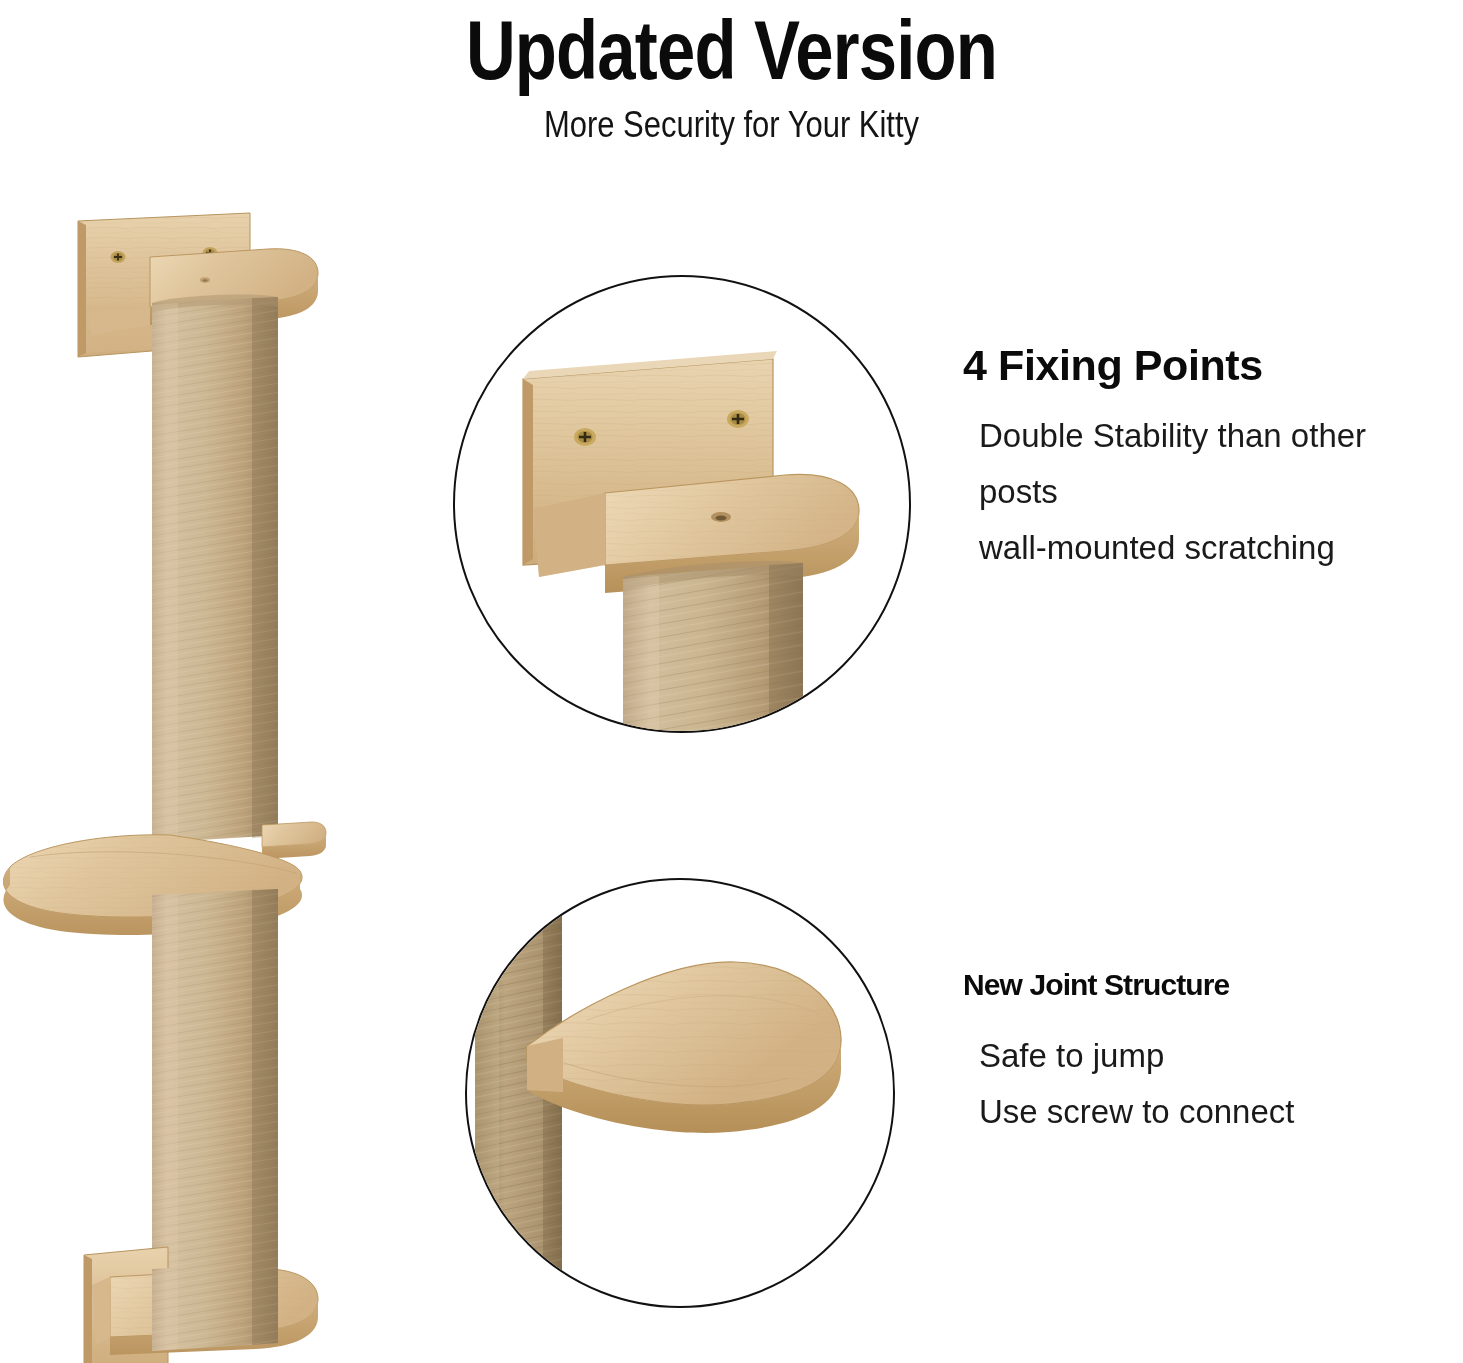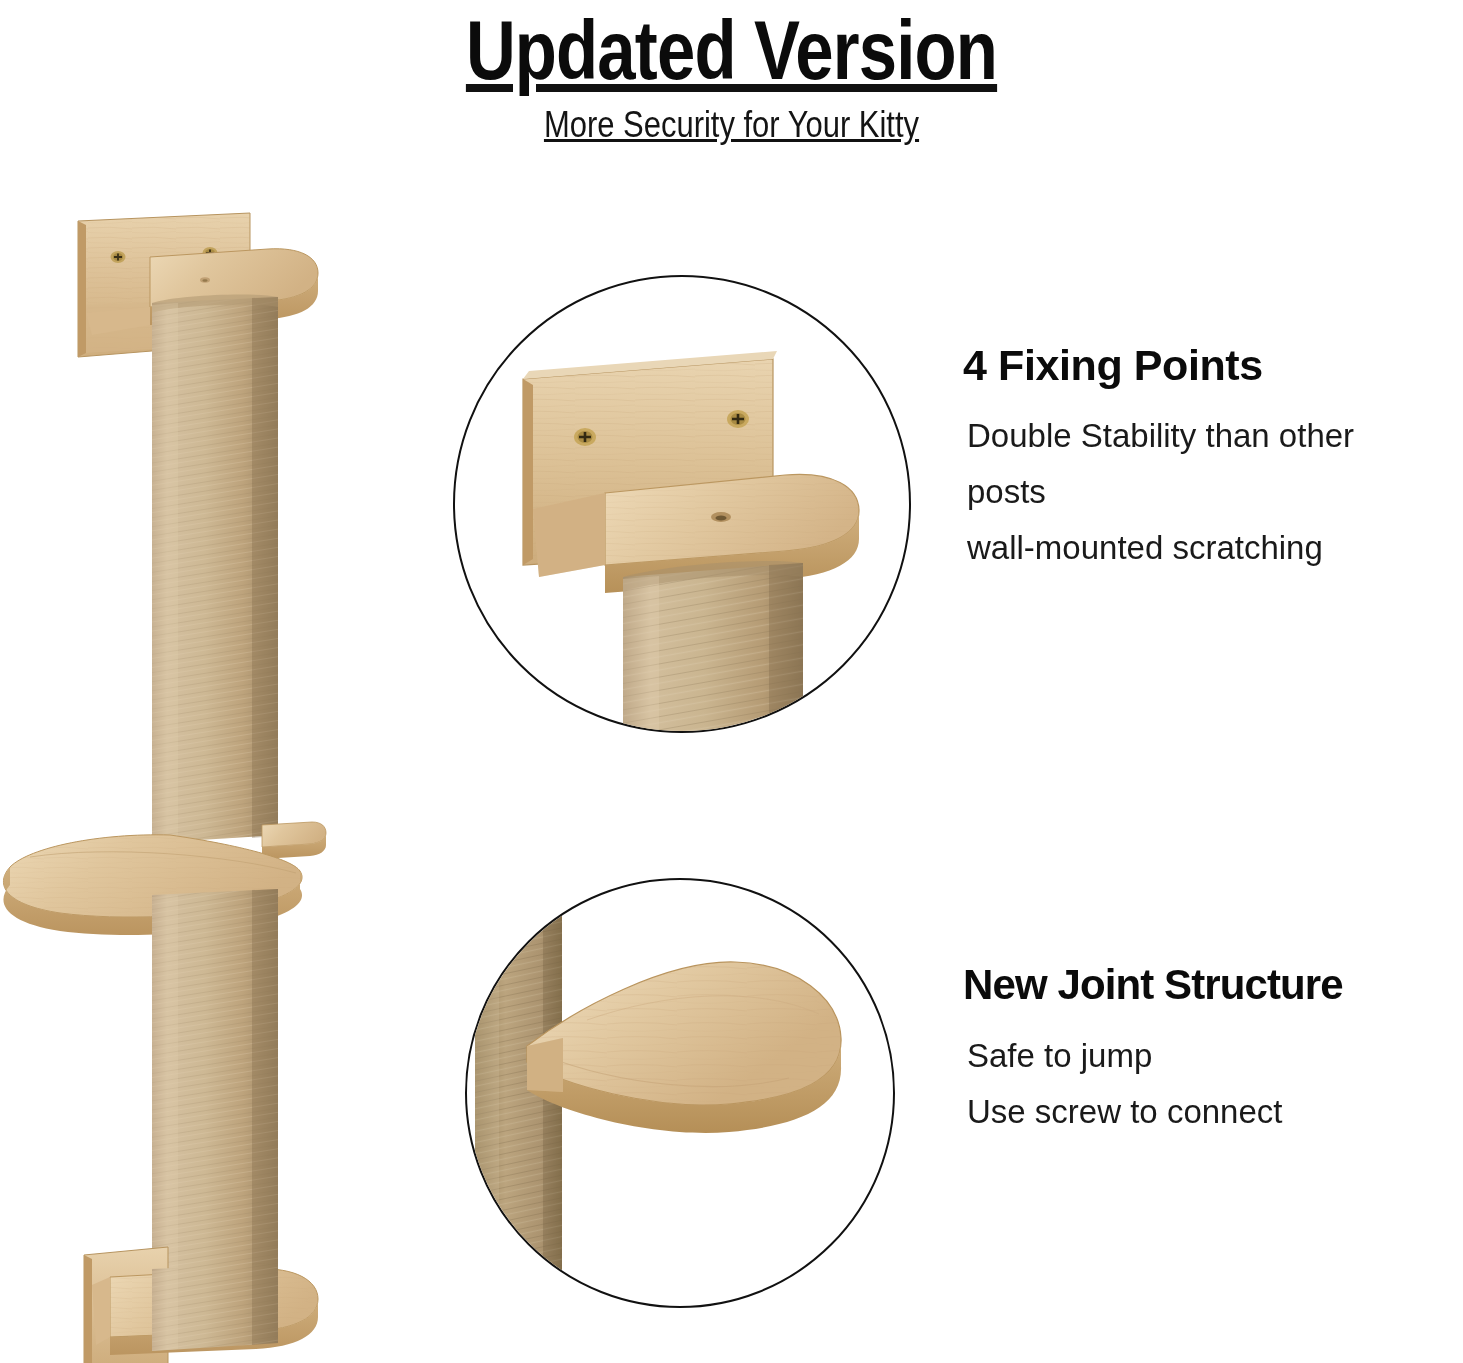--- a/index.html
+++ b/index.html
@@ -16,21 +16,20 @@
     color: #111111;
   }
 
   
   #header {
     position: absolute;
     top: 0;
     left: 0;
     width: 1463px;
     text-align: center;
-    text-decoration: underline;
   }
   #main-title {
     margin: 0;
     padding-top: 4px;
     font-family: "Liberation Sans", sans-serif;
     font-weight: 700;
     font-size: 84px;
     line-height: 92px;
     letter-spacing: -1px;
     color: #0b0b0b;
@@ -97,25 +96,25 @@
     margin: 0 0 18px 0;
     font-family: "Liberation Sans", sans-serif;
     font-weight: 700;
     font-size: 43px;
     line-height: 50px;
     color: #0b0b0b;
     letter-spacing: -0.4px;
     white-space: nowrap;
   }
   #text-joint-structure .feature-heading {
-    font-size: 42px;
+    font-size: 30px;
     letter-spacing: -0.9px;
   }
   .feature-body {
-    margin: 4px;
+    margin: 16px;
     font-family: "Liberation Sans", sans-serif;
     font-weight: 400;
     font-size: 33px;
     line-height: 56px;
     color: #1a1a1a;
   }
   .feature-body span { display: block; }
 </style>
 </head>
 <body>

